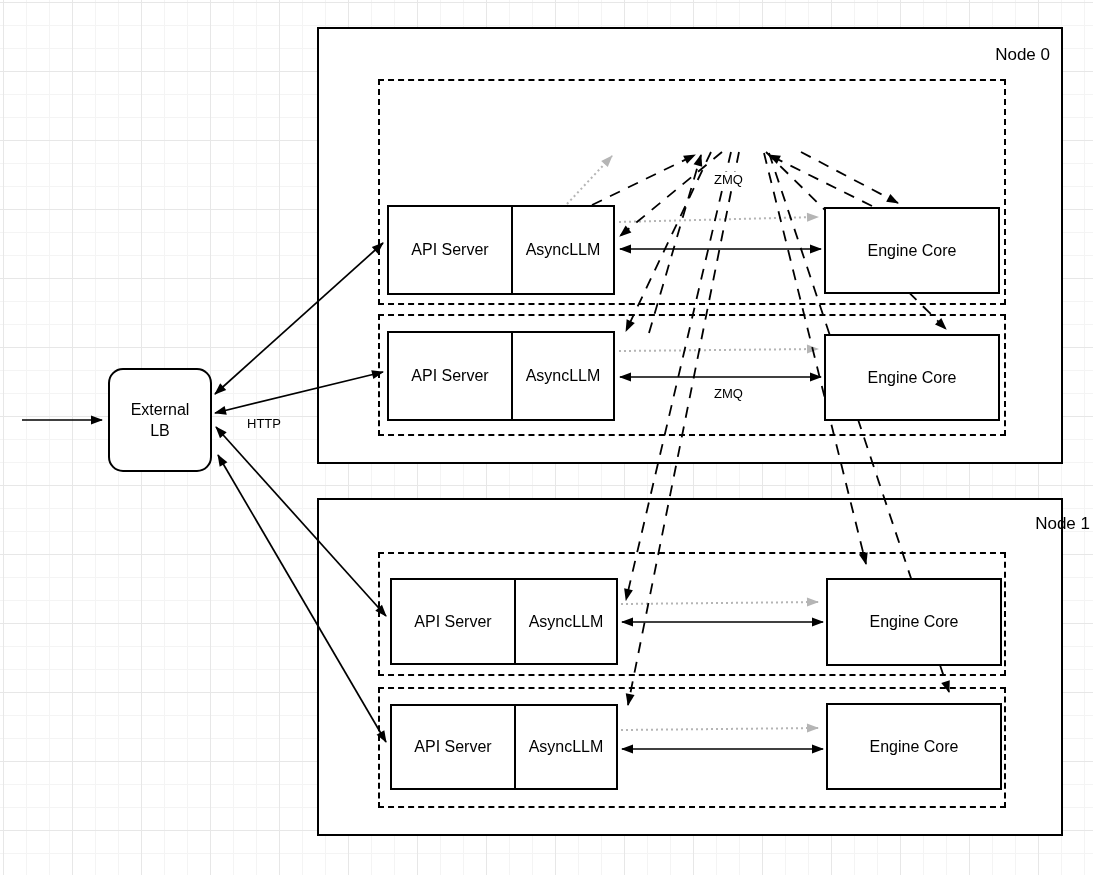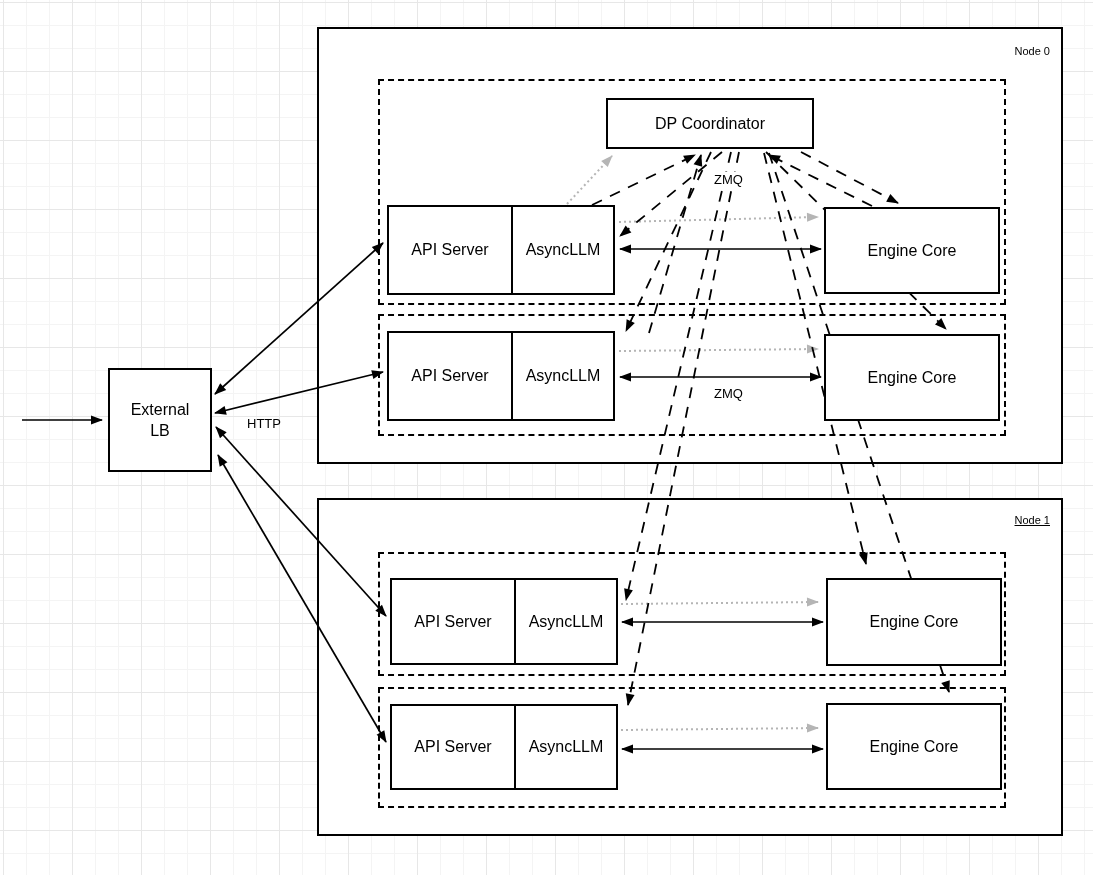--- a/index.html
+++ b/index.html
@@ -10,42 +10,42 @@
     background-image:
       linear-gradient(#e7e7e7 1px, transparent 1px),
       linear-gradient(90deg,#e7e7e7 1px, transparent 1px),
       linear-gradient(#f4f4f4 1px, transparent 1px),
       linear-gradient(90deg,#f4f4f4 1px, transparent 1px);
     background-size:69px 69px,69px 69px,23px 23px,23px 23px;
     background-position:3px 2px,3px 2px,3px 2px,3px 2px;
   }
   .abs{position:absolute;box-sizing:border-box;}
   .node{background:#ffffff;border:2px solid #000;z-index:1;}
-  .node-label{z-index:2;font-size:11px;color:#000;text-align:right;}
+  .node-label{z-index:2;font-size:17px;color:#000;text-align:right;}
   .dashed-row{border:2px dashed #000;background:transparent;z-index:2;}
   svg.wires{position:absolute;left:0;top:0;z-index:3;pointer-events:none;}
   .box{background:#ffffff;border:2px solid #000;z-index:4;color:#000;
        display:flex;align-items:center;justify-content:center;font-size:16px;}
   .split{display:flex;align-items:stretch;padding:0;}
   .split .cell{display:flex;align-items:center;justify-content:center;font-size:16px;}
   .split .cell.left{border-right:2px solid #000;}
   .lb-box{flex-direction:column;line-height:21px;font-size:16px;}
   .edge-label{z-index:5;font-size:13px;color:#000;background:#ffffff;padding:0 2px;}
   .edge-label.nobg{background:transparent;}
 </style>
 </head>
 <body>
 
 <div class="canvas">
 
   <div class="abs node" style="left:317px;top:27px;width:746px;height:437px;"></div>
   <div class="abs node" style="left:317px;top:498px;width:746px;height:338px;"></div>
 
   <div class="abs node-label" style="left:950px;top:45px;width:100px;">Node 0</div>
-  <div class="abs node-label" style="left:950px;top:514px;width:100px;text-decoration:underline;">Node 1</div>
+  <div class="abs node-label" style="left:990px;top:514px;width:100px;">Node 1</div>
 
   <div class="abs dashed-row" style="left:378px;top:79px;width:628px;height:226px;"></div>
   <div class="abs dashed-row" style="left:378px;top:314px;width:628px;height:122px;"></div>
   <div class="abs dashed-row" style="left:378px;top:552px;width:628px;height:124px;"></div>
   <div class="abs dashed-row" style="left:378px;top:687px;width:628px;height:121px;"></div>
 
   <svg class="wires" width="1093" height="875" viewBox="0 0 1093 875">
     <defs>
       <marker id="aE" markerWidth="14" markerHeight="11" refX="12" refY="5" orient="auto" markerUnits="userSpaceOnUse">
         <path d="M1,0.5 L13,5 L1,9.5 z" fill="#000"></path>
@@ -84,28 +84,25 @@
     <line x1="711" y1="152" x2="626" y2="331" stroke="#000" stroke-width="1.8" stroke-dasharray="11 9" marker-end="url(#aE)"></line>
     <line x1="731" y1="152" x2="626" y2="600" stroke="#000" stroke-width="1.8" stroke-dasharray="11 9" marker-end="url(#aE)"></line>
     <line x1="739" y1="152" x2="628" y2="705" stroke="#000" stroke-width="1.8" stroke-dasharray="11 9" marker-end="url(#aE)"></line>
 
     <line x1="801" y1="152" x2="898" y2="203" stroke="#000" stroke-width="1.8" stroke-dasharray="11 9" marker-end="url(#aE)"></line>
     <line x1="766" y1="152" x2="946" y2="329" stroke="#000" stroke-width="1.8" stroke-dasharray="11 9" marker-end="url(#aE)"></line>
     <line x1="764" y1="153" x2="866" y2="564" stroke="#000" stroke-width="1.8" stroke-dasharray="11 9" marker-end="url(#aE)"></line>
     <line x1="769" y1="153" x2="949" y2="692" stroke="#000" stroke-width="1.8" stroke-dasharray="11 9" marker-end="url(#aE)"></line>
   </svg>
 
-  <div class="abs box lb-box" style="left:108px;top:368px;width:104px;height:104px;">
+  <div class="abs box lb-box" style="left:108px;top:368px;width:104px;height:104px;border-radius:15px;">
     <span>External</span>
     <span>LB</span>
   </div>
 
-  <div class="abs box" style="left:606px;top:98px;width:208px;height:51px;">
-    <span>DP Coordinator</span>
-  </div>
 
   <div class="abs box split" style="left:387px;top:205px;width:228px;height:90px;">
     <div class="cell left" style="width:122px;">
       <span>API Server</span>
     </div>
     <div class="cell" style="flex:1;">
       <span>AsyncLLM</span>
     </div>
   </div>
   <div class="abs box" style="left:824px;top:207px;width:176px;height:87px;">

